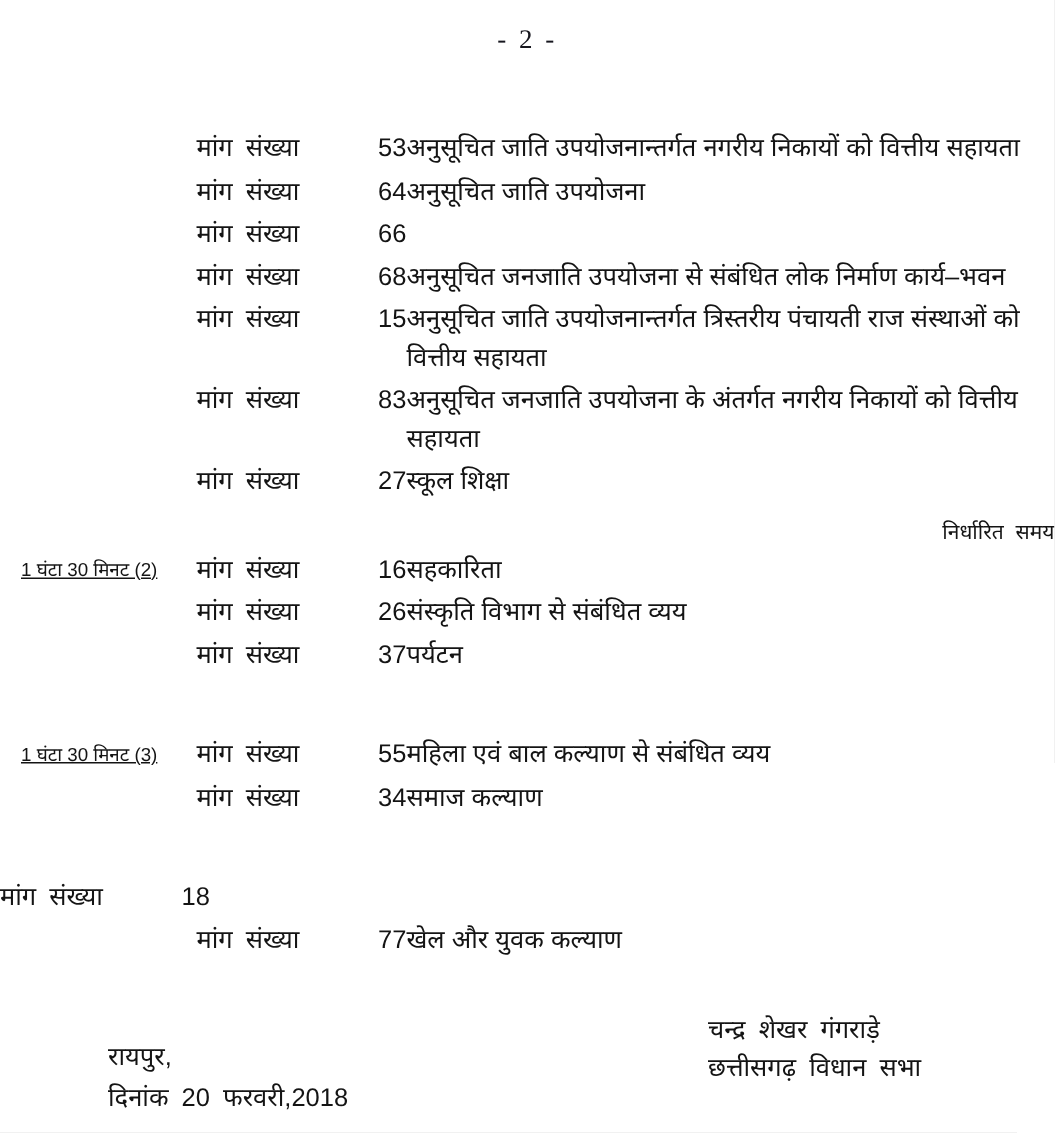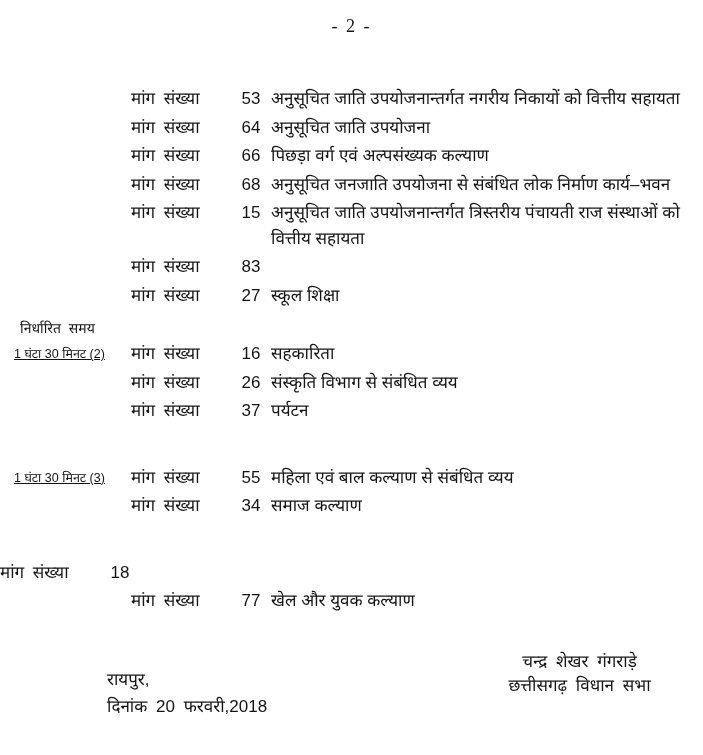--- a/index.html
+++ b/index.html
@@ -33,43 +33,43 @@
   .c-time {
     width: 131px;
     padding-left: 14px;
     padding-top: 4px;
     font-size: 12.5px;
     white-space: nowrap;
     flex: 0 0 auto;
     text-decoration: underline;
   }
   .c-demand { width: 98px; flex: 0 0 auto; white-space: nowrap; }
-  .c-num { width: 42px; flex: 0 0 auto; text-align: center; padding-left: 2px; }
+  .c-num { width: 42px; flex: 0 0 auto; text-align: right; padding-left: 2px; }
   .c-desc { width: 412px; flex: 0 0 auto; }
   .time-heading {
     padding-left: 20px;
     margin-top: 10px;
     margin-bottom: 2px;
     font-size: 14px;
+    text-align: right;
   }
   .gap-lg { margin-top: 41px; }
   .footer {
     display: flex;
     align-items: flex-start;
     margin-top: 36px;
   }
   .footer-left {
-    margin-left: 107px;
+    margin-left: 72px;
     padding-top: 16px;
     line-height: 1.6;
   }
   .footer-right {
     margin-left: auto;
     margin-right: 16px;
-    text-align: center;
     line-height: 1.45;
     min-width: 215px;
   }
   .word-sp { word-spacing: 4px; }
 </style>
 </head>
 <body>
 
 <div class="page">
 
@@ -88,41 +88,41 @@
       <div class="c-time"></div>
       <div class="c-demand word-sp">मांग संख्या</div>
       <div class="c-num">64</div>
       <div class="c-desc">अनुसूचित जाति उपयोजना</div>
     </div>
 
     <div class="row">
       <div class="c-time"></div>
       <div class="c-demand word-sp">मांग संख्या</div>
       <div class="c-num">66</div>
-      <div class="c-desc">पिछड़ा वर्ग एवं अल्पसंख्यक कल्याण</div>
     </div>
 
     <div class="row">
       <div class="c-time"></div>
       <div class="c-demand word-sp">मांग संख्या</div>
       <div class="c-num">68</div>
       <div class="c-desc">अनुसूचित जनजाति उपयोजना से संबंधित लोक निर्माण कार्य–भवन</div>
     </div>
 
     <div class="row">
       <div class="c-time"></div>
       <div class="c-demand word-sp">मांग संख्या</div>
       <div class="c-num">15</div>
       <div class="c-desc">अनुसूचित जाति उपयोजनान्तर्गत त्रिस्तरीय पंचायती राज संस्थाओं को वित्तीय सहायता</div>
     </div>
 
     <div class="row">
       <div class="c-time"></div>
       <div class="c-demand word-sp">मांग संख्या</div>
       <div class="c-num">83</div>
+      <div class="c-desc">अनुसूचित जनजाति उपयोजना के अंतर्गत नगरीय निकायों को वित्तीय सहायता</div>
     </div>
 
     <div class="row">
       <div class="c-time"></div>
       <div class="c-demand word-sp">मांग संख्या</div>
       <div class="c-num">27</div>
       <div class="c-desc">स्कूल शिक्षा</div>
     </div>
 
     <div class="time-heading word-sp">निर्धारित समय</div>

